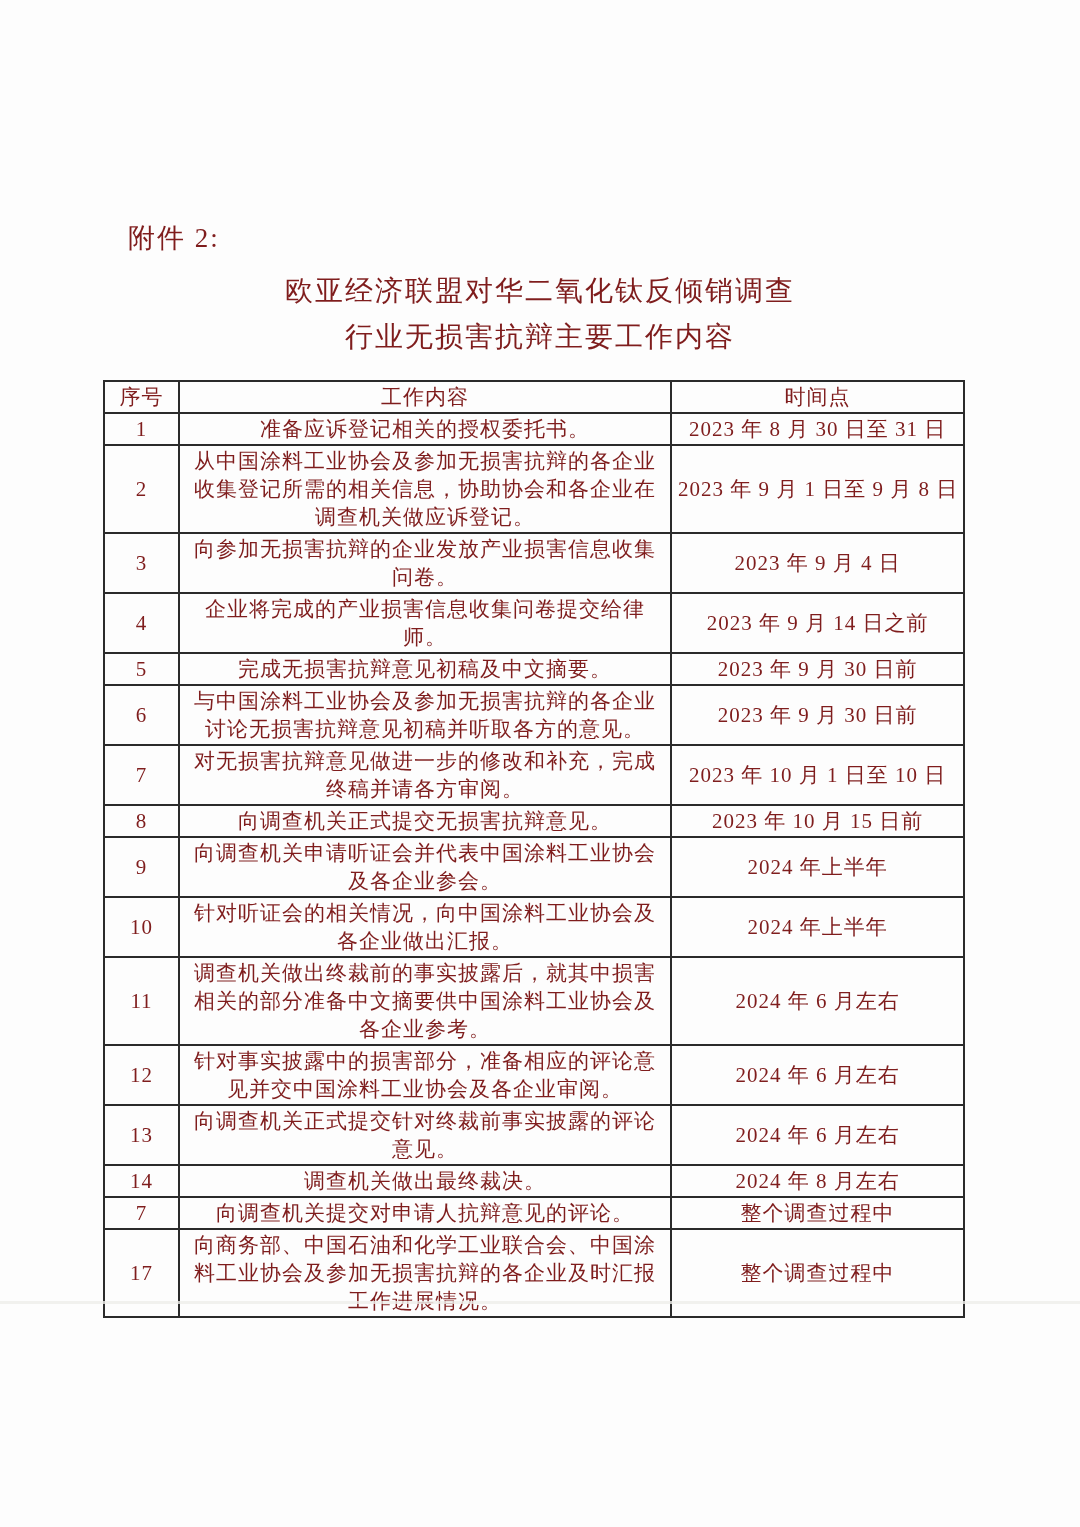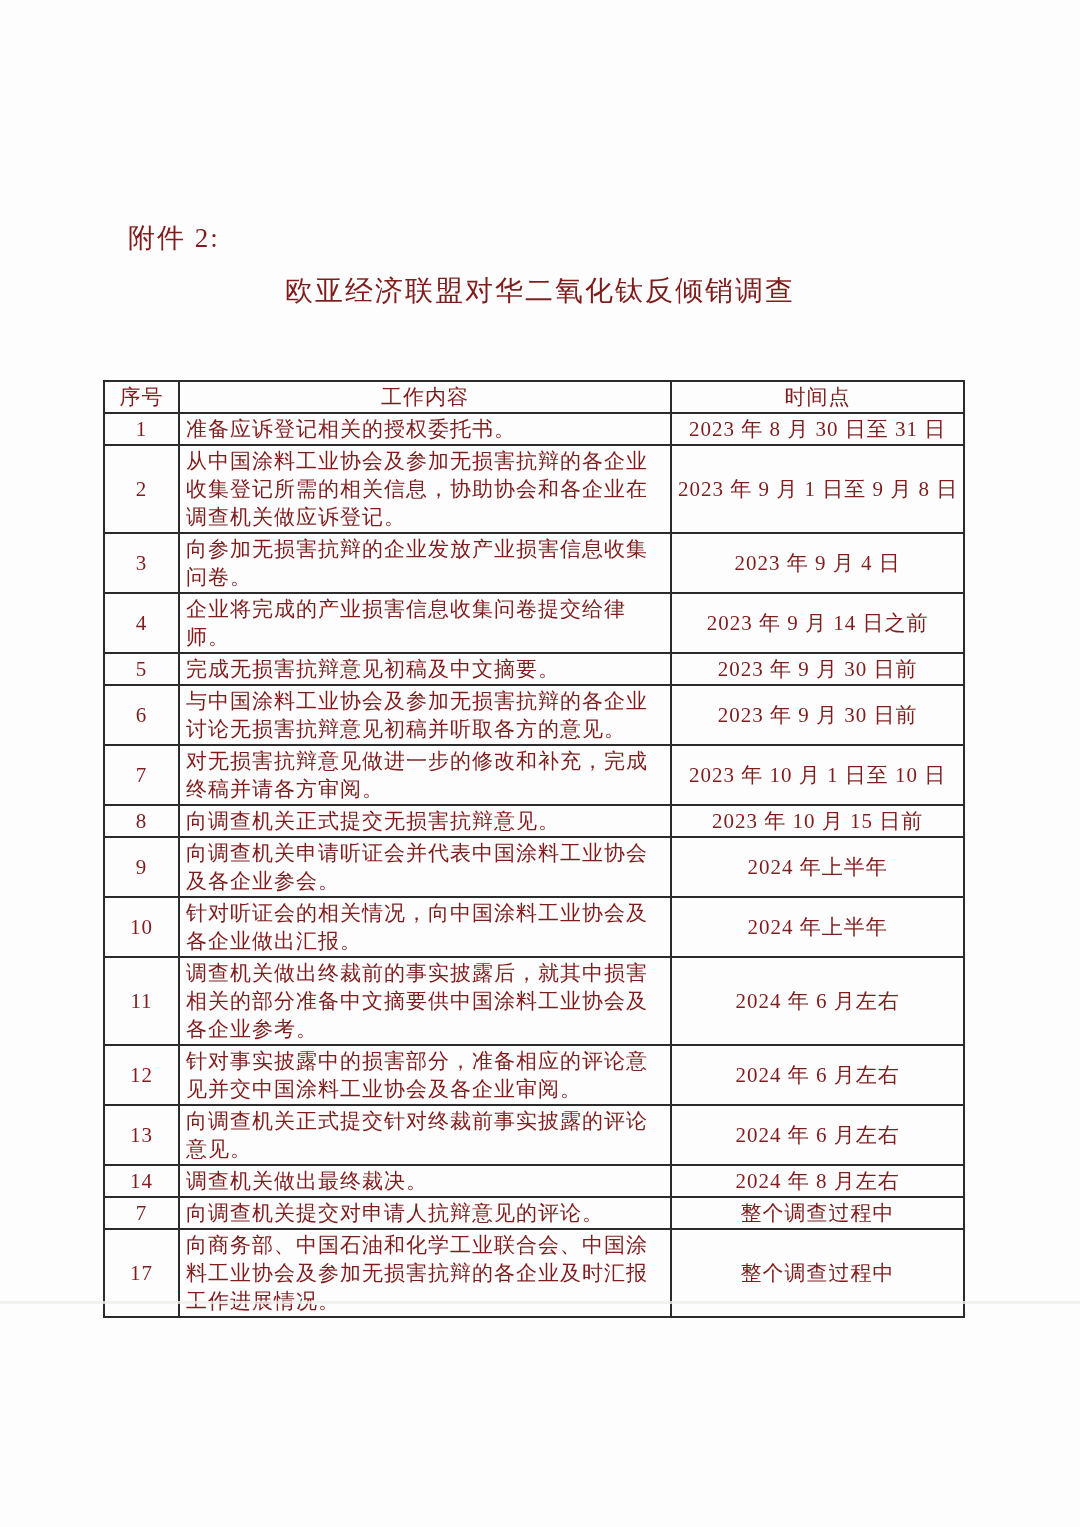--- a/index.html
+++ b/index.html
@@ -55,21 +55,21 @@
     vertical-align: middle;
     font-weight: normal;
     overflow: hidden;
   }
   col.col-no   { width: 75px; }
   col.col-work { width: 492px; }
   col.col-time { width: 293px; }
 
   th.h-cell { text-align: center; height: 28px; }
   td.c-no   { text-align: center; }
-  td.c-work { text-align: left; }
+  td.c-work { text-align: center; }
   td.c-time { text-align: center; padding-left: 10px; white-space: nowrap; }
   tr.t-row  { height: 28px; }
 
   .scan-artifact {
     position: absolute;
     left: 0;
     top: 1301px;
     width: 1080px;
     height: 3px;
     background: #ededea;
@@ -78,20 +78,21 @@
 </style>
 </head>
 <body>
 
 <div class="page">
 
   <div class="attachment-label">附件 2:</div>
 
   <div class="doc-title line1">欧亚经济联盟对华二氧化钛反倾销调查</div>
 
+  <div class="doc-title line2">行业无损害抗辩主要工作内容</div>
 
   <table class="worktable">
     <colgroup>
       <col class="col-no">
       <col class="col-work">
       <col class="col-time">
     </colgroup>
     <thead>
       <tr>
         <th class="h-cell">序号</th>

